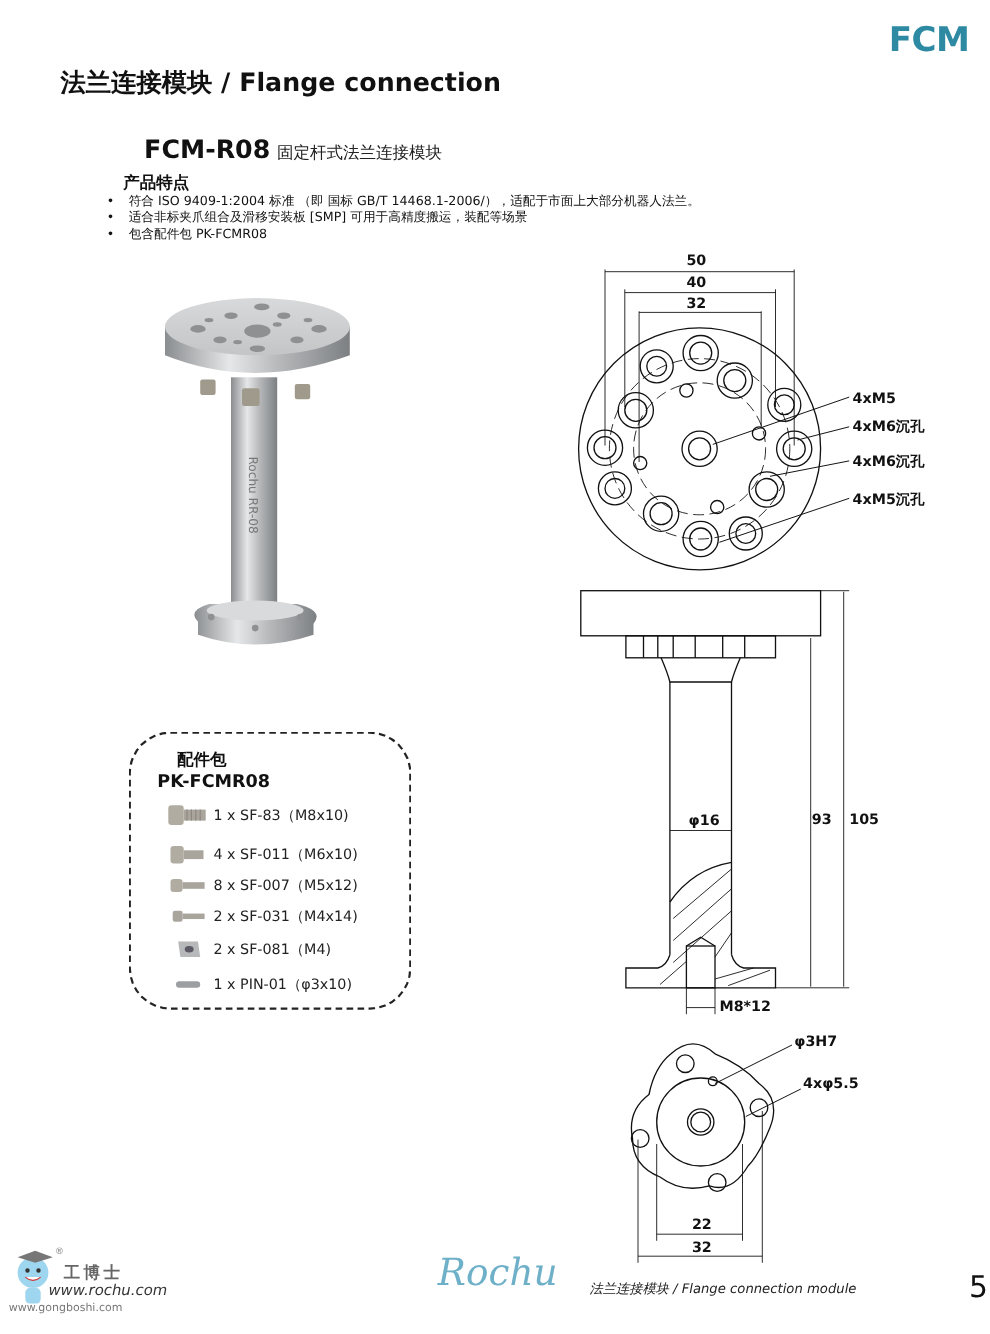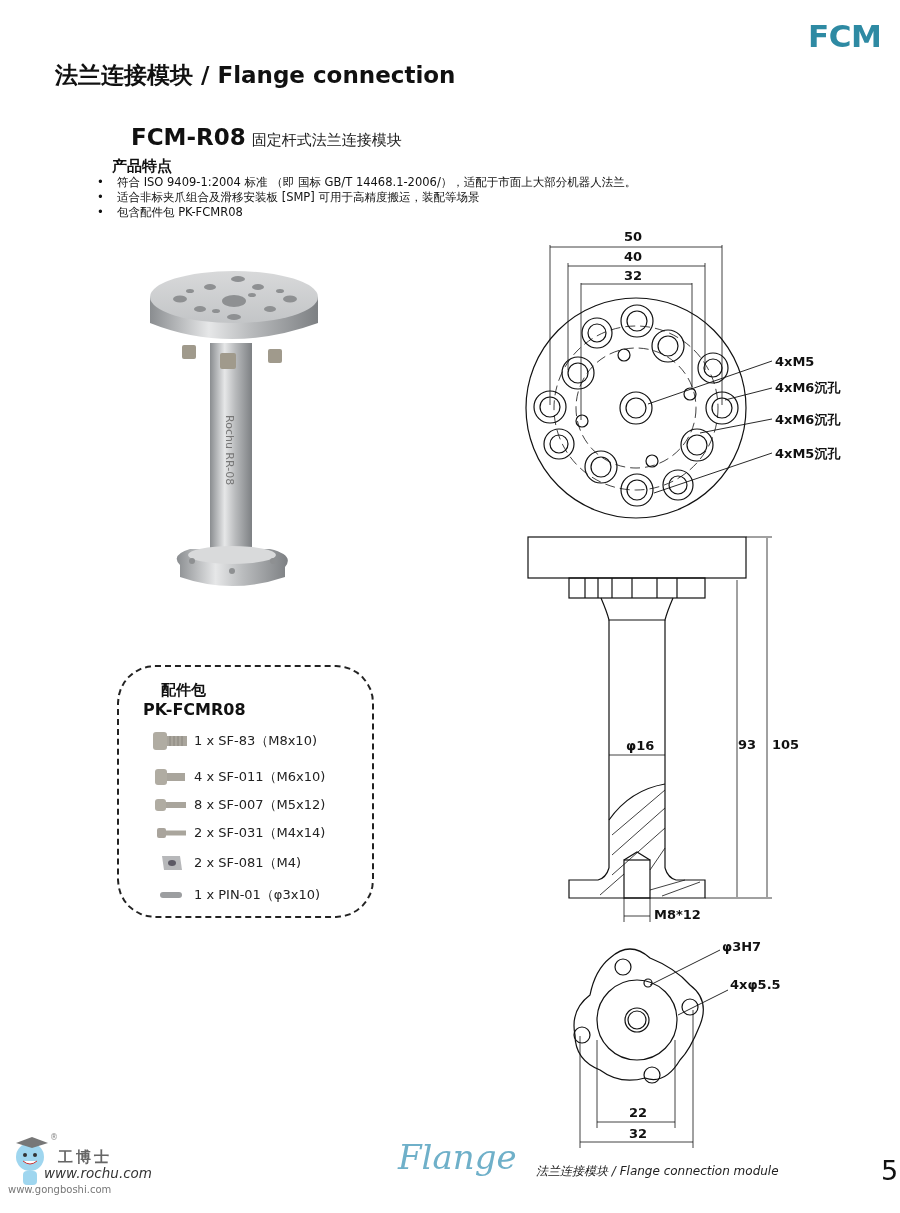--- a/index.html
+++ b/index.html
@@ -291,15 +291,15 @@
   <circle cx="22" cy="24" r="14" fill="#9fd6ef"></circle>
     <path d="M8 10 L24 4 L40 10 L24 15 Z" fill="#777"></path>
   <circle cx="17" cy="22" r="2" fill="#333"></circle>
     <circle cx="27" cy="22" r="2" fill="#333"></circle>
   <path d="M15 28 Q22 34 29 28" stroke="#c33" fill="#fff" stroke-width="1"></path>
   <rect x="15" y="38" width="14" height="14" rx="4" fill="#9fd6ef"></rect>
 </svg>
 <span class="abs" style="left:50px;top:1133px;font-size:8px;color:#888">®</span>
 <div class="abs wm-url1">www.rochu.com</div>
 <div class="abs wm-url2">www.gongboshi.com</div>
-<div class="abs brand-logo">Flange</div>
+<div class="abs brand-logo">Rochu</div>
 <div class="abs footer-module">法兰连接模块 / Flange connection module</div>
 <div class="abs page-number">55</div>
 
 </body></html>

